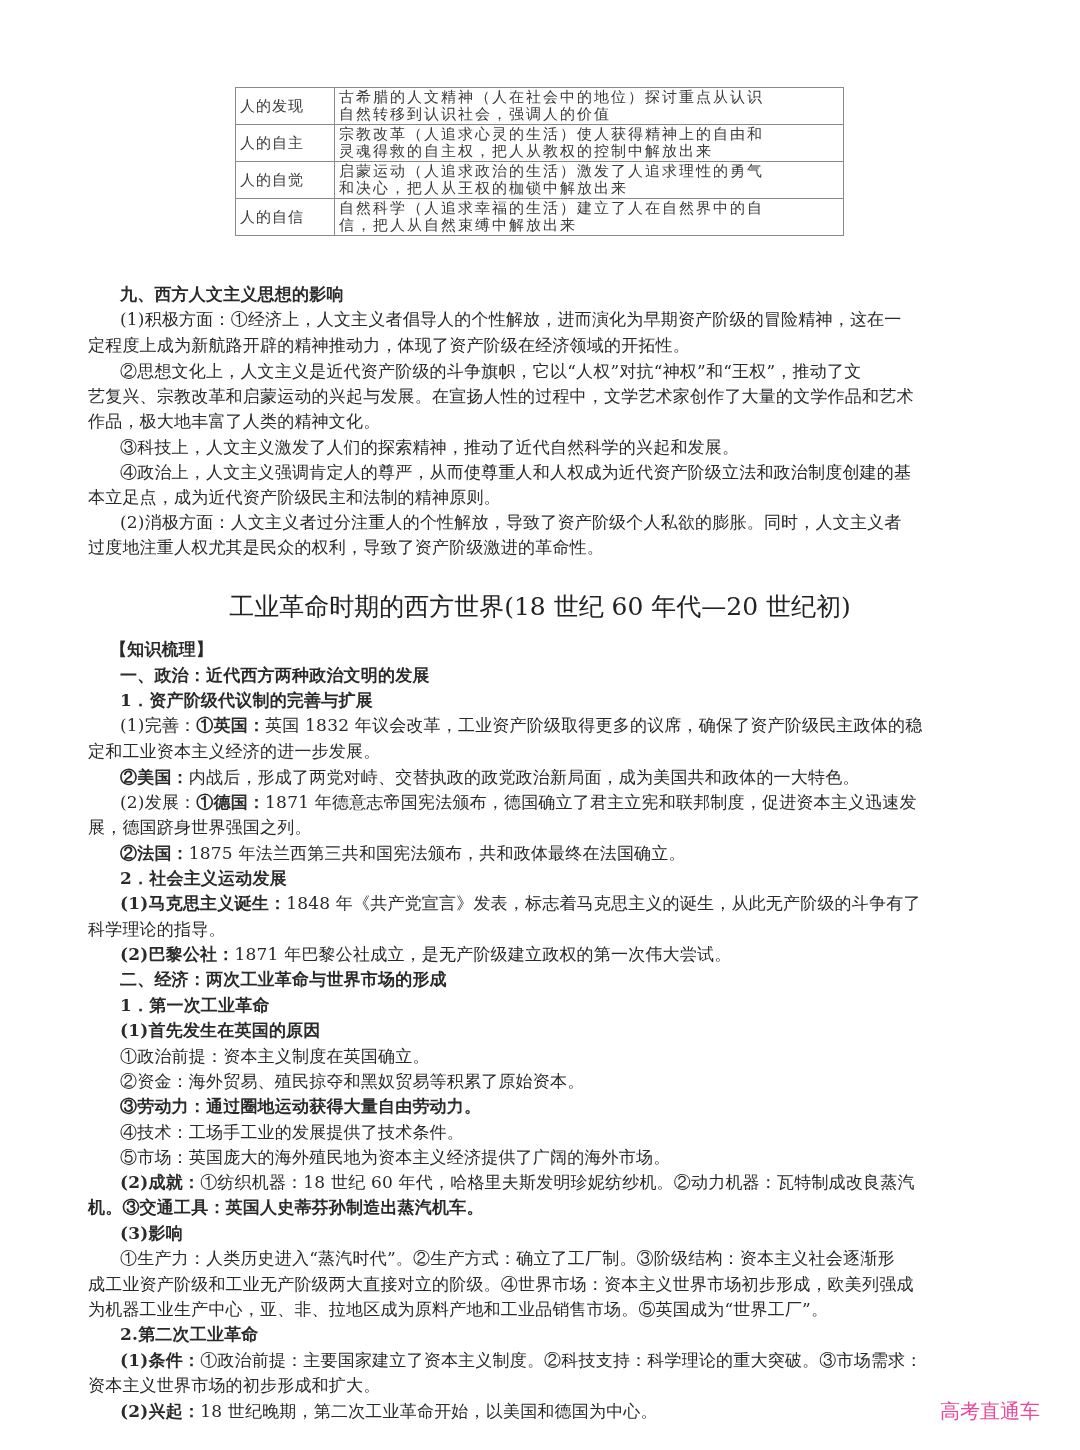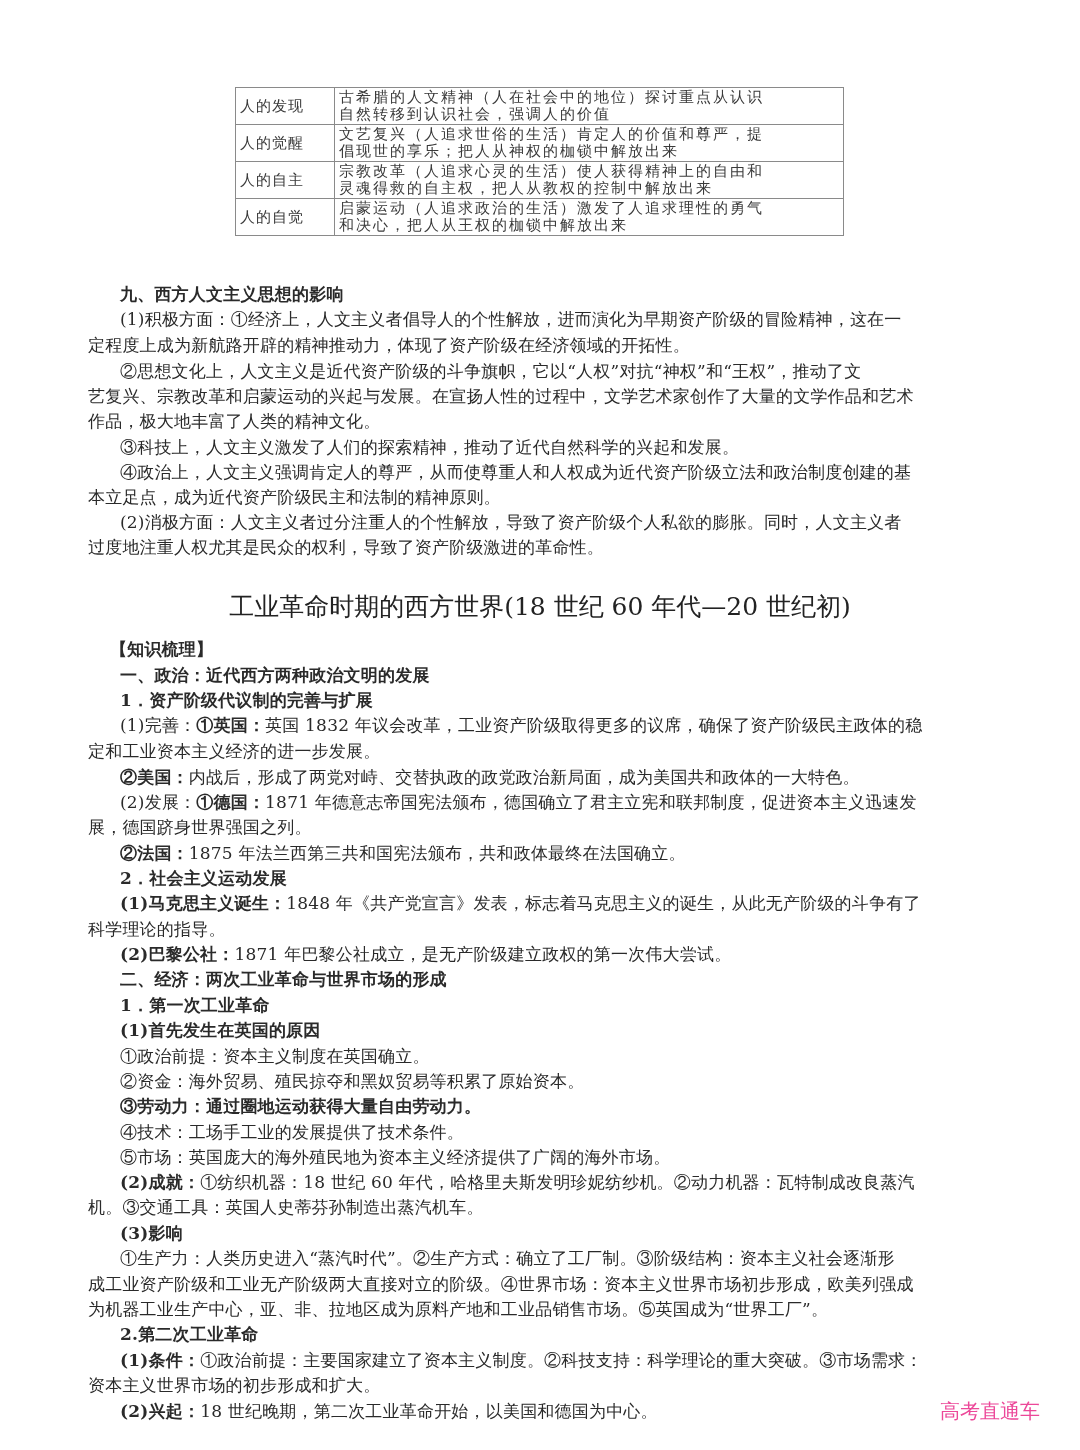--- a/index.html
+++ b/index.html
@@ -40,30 +40,30 @@
 
 <div class="page">
 
   <table class="hum-table">
     <tbody>
         <tr>
       <td class="k">人的发现</td>
       <td class="v"><span>古希腊的人文精神（人在社会中的地位）探讨重点从认识</span><br><span>自然转移到认识社会，强调人的价值</span></td>
     </tr>
     <tr>
-      <td class="k">人的觉醒</td>
-      <td class="v"><span>文艺复兴（人追求世俗的生活）肯定人的价值和尊严，提</span><br><span>倡现世的享乐；把人从神权的枷锁中解放出来</span></td>
-    </tr>
-    <tr>
       <td class="k">人的自主</td>
       <td class="v"><span>宗教改革（人追求心灵的生活）使人获得精神上的自由和</span><br><span>灵魂得救的自主权，把人从教权的控制中解放出来</span></td>
     </tr>
     <tr>
       <td class="k">人的自觉</td>
       <td class="v"><span>启蒙运动（人追求政治的生活）激发了人追求理性的勇气</span><br><span>和决心，把人从王权的枷锁中解放出来</span></td>
+    </tr>
+    <tr>
+      <td class="k">人的自信</td>
+      <td class="v"><span>自然科学（人追求幸福的生活）建立了人在自然界中的自</span><br><span>信，把人从自然束缚中解放出来</span></td>
     </tr>
   </tbody>
     </table>
 
   <div class="ln ind b" style="top:283px;">九、西方人文主义思想的影响</div>
   <div class="ln ind" style="top:308px;">(1)积极方面：①经济上，人文主义者倡导人的个性解放，进而演化为早期资产阶级的冒险精神，这在一</div>
   <div class="ln" style="top:334px;">定程度上成为新航路开辟的精神推动力，体现了资产阶级在经济领域的开拓性。</div>
   <div class="ln ind" style="top:360px;">②思想文化上，人文主义是近代资产阶级的斗争旗帜，它以“人权”对抗“神权”和“王权”，推动了文</div>
   <div class="ln" style="top:385px;">艺复兴、宗教改革和启蒙运动的兴起与发展。在宣扬人性的过程中，文学艺术家创作了大量的文学作品和艺术</div>
   <div class="ln" style="top:410px;">作品，极大地丰富了人类的精神文化。</div>
@@ -93,21 +93,21 @@
 
   <div class="ln ind b" style="top:968px;">二、经济：两次工业革命与世界市场的形成</div>
   <div class="ln ind b" style="top:994px;">1．第一次工业革命</div>
   <div class="ln ind b" style="top:1019px;">(1)首先发生在英国的原因</div>
   <div class="ln ind" style="top:1045px;">①政治前提：资本主义制度在英国确立。</div>
   <div class="ln ind" style="top:1070px;">②资金：海外贸易、殖民掠夺和黑奴贸易等积累了原始资本。</div>
   <div class="ln ind" style="top:1095px;font-weight:bold;">③劳动力：通过圈地运动获得大量自由劳动力。</div>
   <div class="ln ind" style="top:1121px;">④技术：工场手工业的发展提供了技术条件。</div>
   <div class="ln ind" style="top:1146px;">⑤市场：英国庞大的海外殖民地为资本主义经济提供了广阔的海外市场。</div>
   <div class="ln ind" style="top:1171px;"><span class="b">(2)成就：</span><span>①纺织机器：18 世纪 60 年代，哈格里夫斯发明珍妮纺纱机。②动力机器：瓦特制成改良蒸汽</span></div>
-  <div class="ln" style="top:1196px;">机。③交通工具：英国人史蒂芬孙制造出蒸汽机车。</div>
+  <div class="ln" style="top:1196px;font-weight:bold;">机。③交通工具：英国人史蒂芬孙制造出蒸汽机车。</div>
   <div class="ln ind b" style="top:1222px;">(3)影响</div>
   <div class="ln ind" style="top:1247px;">①生产力：人类历史进入“蒸汽时代”。②生产方式：确立了工厂制。③阶级结构：资本主义社会逐渐形</div>
   <div class="ln" style="top:1273px;">成工业资产阶级和工业无产阶级两大直接对立的阶级。④世界市场：资本主义世界市场初步形成，欧美列强成</div>
   <div class="ln" style="top:1298px;">为机器工业生产中心，亚、非、拉地区成为原料产地和工业品销售市场。⑤英国成为“世界工厂”。</div>
 
   <div class="ln ind b" style="top:1323px;">2.第二次工业革命</div>
   <div class="ln ind" style="top:1349px;"><span class="b">(1)条件：</span><span>①政治前提：主要国家建立了资本主义制度。②科技支持：科学理论的重大突破。③市场需求：</span></div>
   <div class="ln" style="top:1374px;">资本主义世界市场的初步形成和扩大。</div>
   <div class="ln ind" style="top:1400px;"><span class="b">(2)兴起：</span><span>18 世纪晚期，第二次工业革命开始，以美国和德国为中心。</span></div>
 

